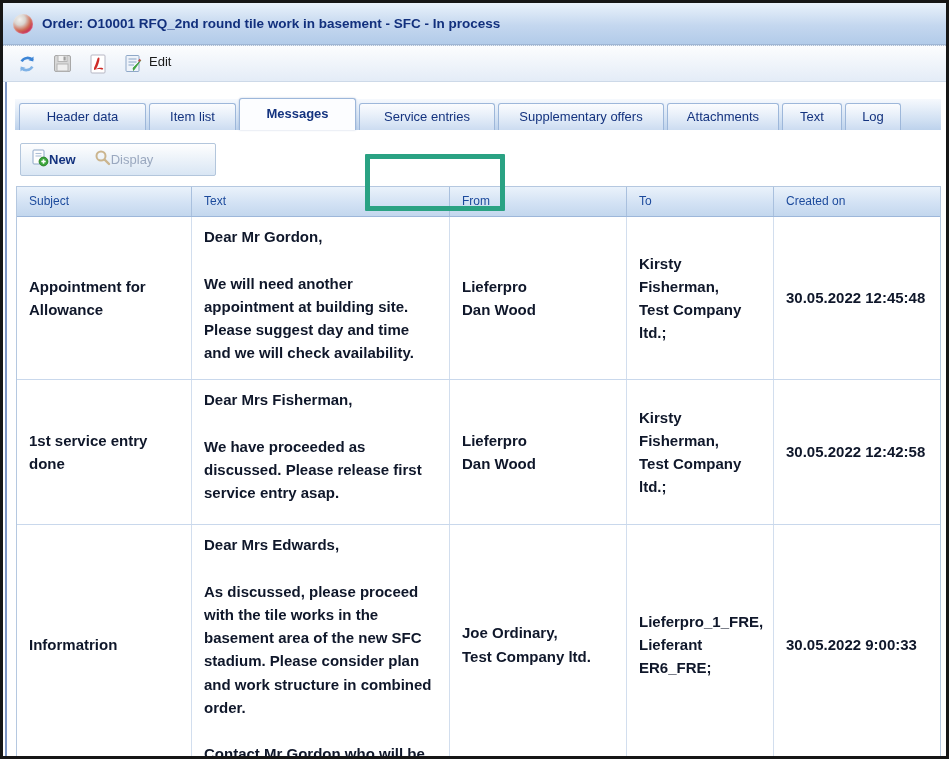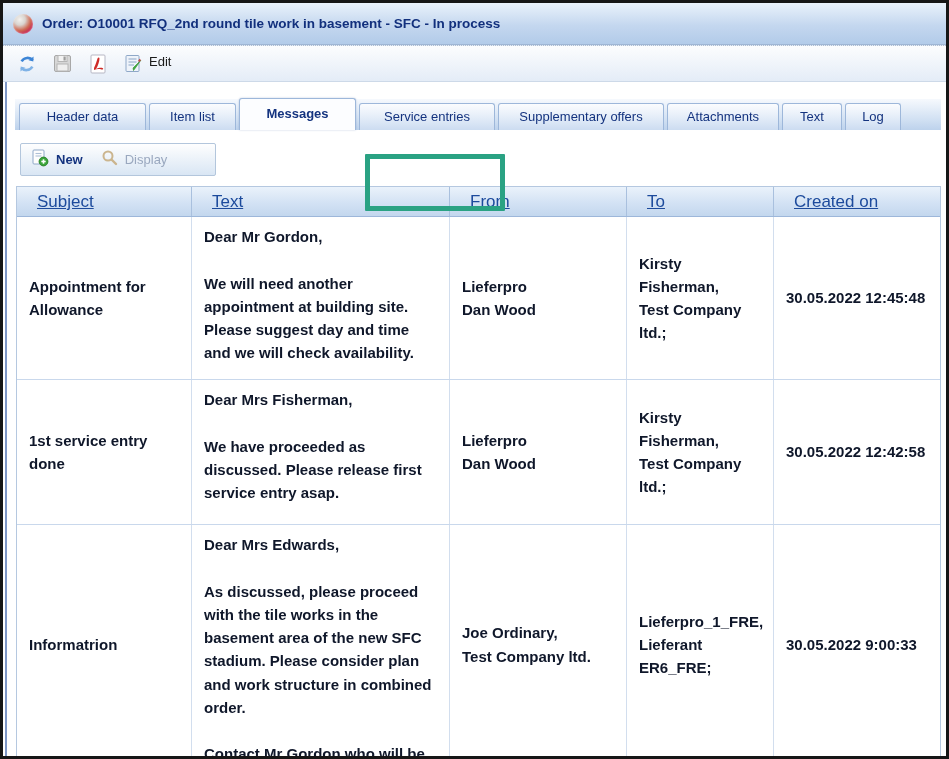--- a/index.html
+++ b/index.html
@@ -57,35 +57,35 @@
     border:5px solid #2aa283; z-index:5; pointer-events:none; border-radius:1px;
   }
   
   .actionbar-wrap { height:43px; padding-top:5px; }
   .actionbar {
     margin-left:6px; width:196px; height:33px;
     display:flex; align-items:center; gap:18px; padding:0 10px;
     background:linear-gradient(#fefefe, #d9e6f4);
     border:1px solid #b3c6dc; border-radius:2px;
   }
-  .action-btn { display:flex; align-items:center; gap:7px; cursor:pointer; }
+  .action-btn { display:flex; align-items:center; cursor:pointer; }
   .action-btn .lbl { font-size:13px; font-weight:bold; color:#14337f; }
   .action-btn.disabled .lbl { color:#9aa8bf; font-weight:normal; }
   .action-btn.disabled { cursor:default; }
   
   .msg-table { margin:5px 1px 0 2px; border:1px solid #b5c8e0; border-bottom:none; }
   .thead, .trow, .trow-empty { display:grid; grid-template-columns:175px 258px 177px 147px 1fr; }
   .thead {
     height:30px;
     background:linear-gradient(#eaf2fb, #d3e2f4 55%, #c3d7ee);
     border-bottom:1px solid #9db7da;
   }
   .hcell {
-    font-size:17px; color:#1c4a9c; line-height:29px; padding-left:20px;
-    border-right:1px solid #a9c0de; cursor:pointer; overflow:hidden; white-space:nowrap;text-decoration:underline;
+    font-size:12px; color:#1c4a9c; line-height:29px; padding-left:12px;
+    border-right:1px solid #a9c0de; cursor:pointer; overflow:hidden; white-space:nowrap;
   }
   .hcell:last-child { border-right:none; }
   .trow { background:#fff; border-bottom:1px solid #c9d8ec; }
   .trow:nth-child(1) { height:163px; }
   .trow:nth-child(2) { height:145px; }
   .trow:nth-child(3) { height:240px; }
   .trow-empty { height:12px; background:#fff; }
   .cell {
     font-size:15px; color:#0f172a; padding:8px 10px 8px 12px;
     border-right:1px solid #d2deee; white-space:pre-line; line-height:1.55;

